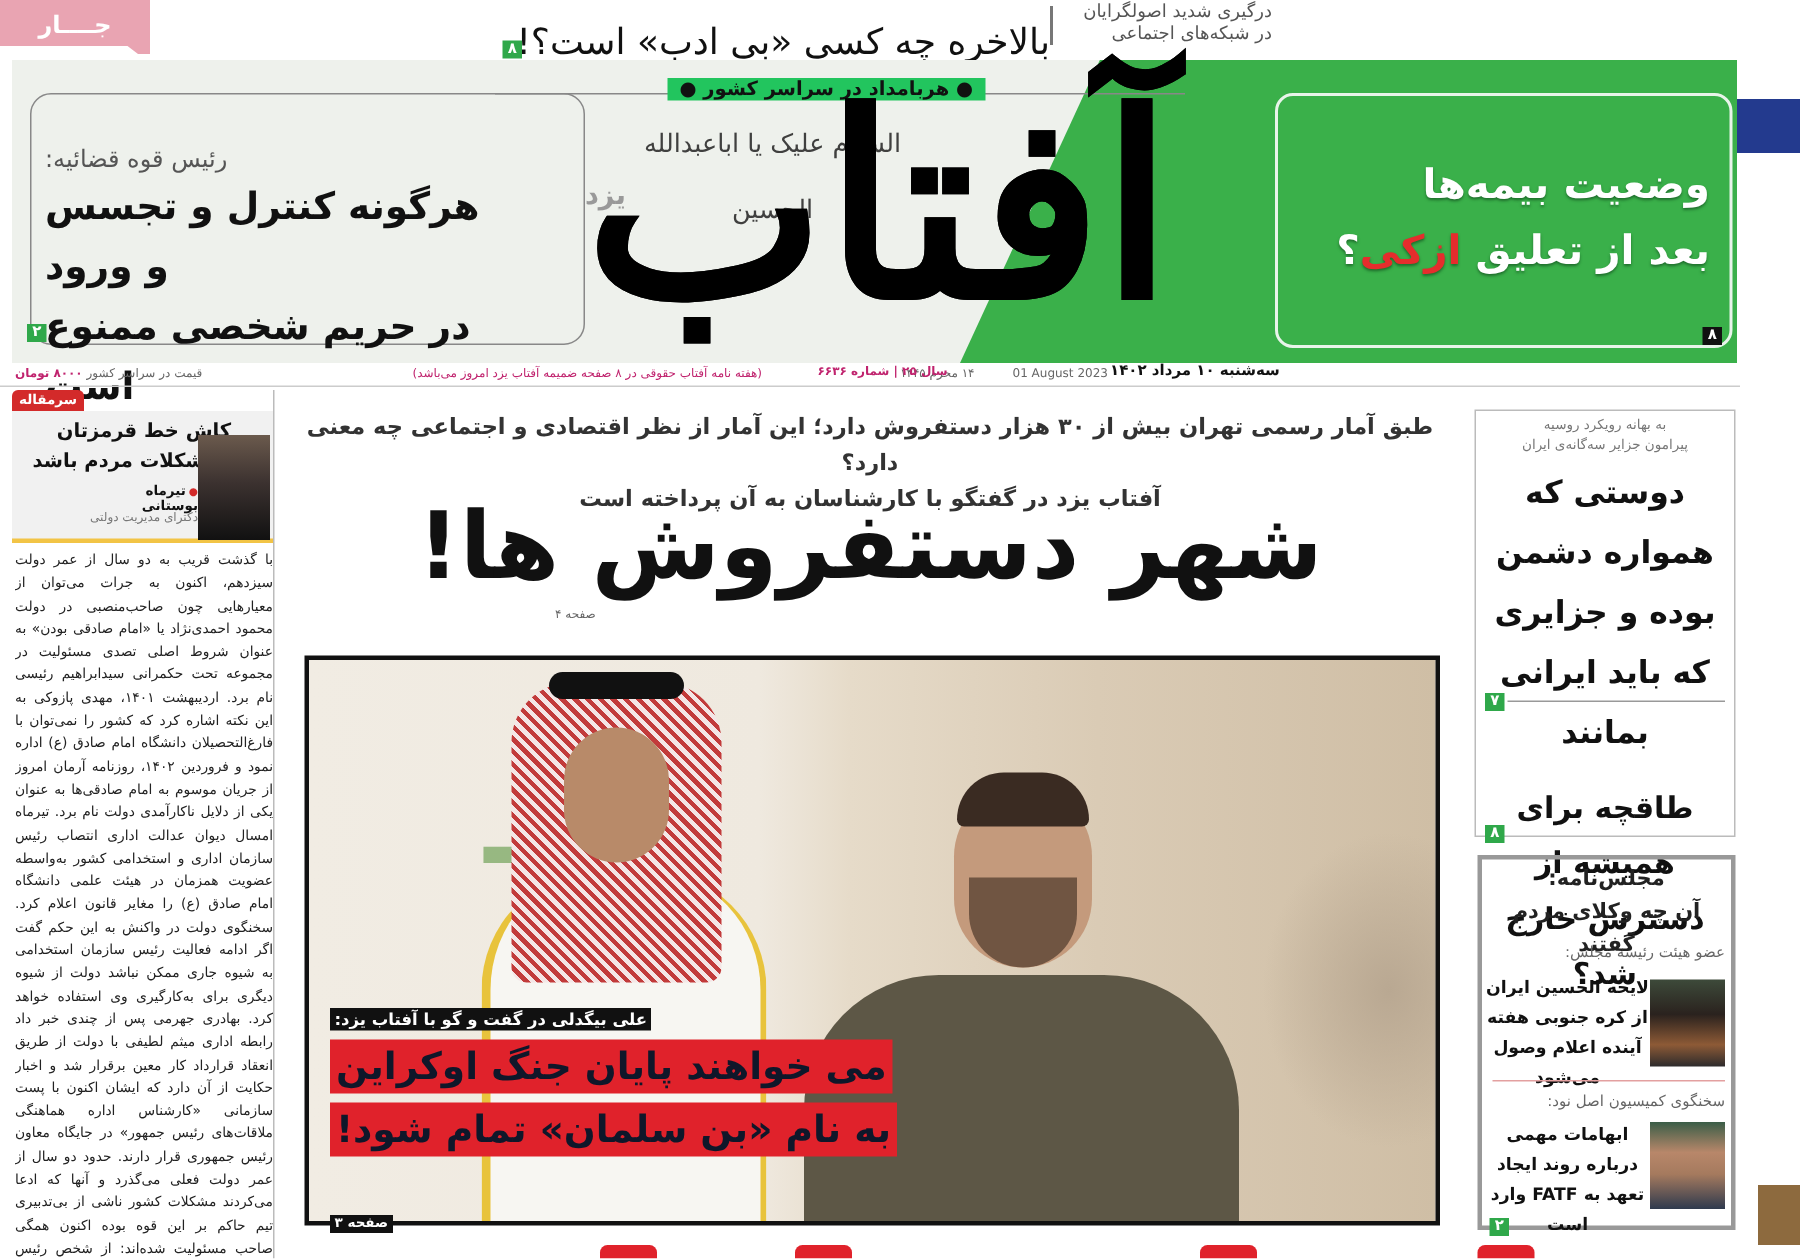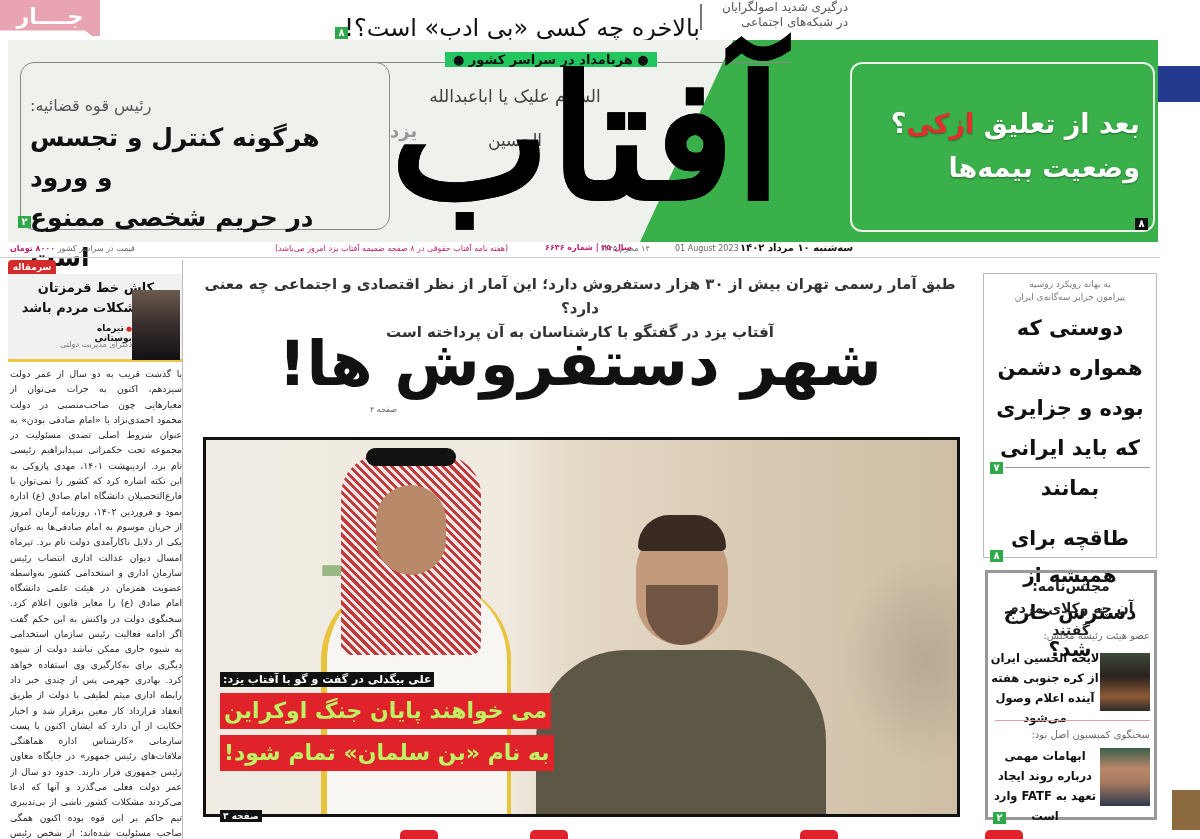--- a/index.html
+++ b/index.html
@@ -2,21 +2,21 @@
 <html><head>
 <meta charset="utf-8">
 <style>
   * { box-sizing: border-box; margin: 0; padding: 0; }
   html, body { width: 1200px; height: 839px; overflow: hidden; background: #ffffff; }
   body { position: relative; font-family: "DejaVu Sans", sans-serif; color: #111; direction: rtl; }
 
   .abs { position: absolute; }
 
   
-  #tag-jar { left: 0; top: 0; width: 100px; height: 36px; background: #e9a4b2; color: #fff; font-weight: bold; font-size: 22px; text-align: center; line-height: 34px; clip-path: polygon(0 0,100% 0,100% 100%,92% 100%,85% 85%,0 85%); }
+  #tag-jar { left: 0; top: 0; width: 100px; height: 36px; background: #e9a4b2; color: #fff; font-weight: bold; font-size: 16px; text-align: center; line-height: 34px; clip-path: polygon(0 0,100% 0,100% 100%,92% 100%,85% 85%,0 85%); }
   #top-headline { left: 340px; top: 12px; width: 360px; height: 34px; font-weight: normal; font-size: 24px; line-height: 32px; text-align: right; white-space: nowrap; }
   #top-sep { left: 700px; top: 4px; width: 2px; height: 26px; background: #777; }
   #top-kicker { left: 708px; top: 0; width: 140px; font-size: 12px; line-height: 15px; color: #555; text-align: right; }
   .pg-green { background: #2fa84a; color: #fff; font-size: 10px; font-weight: bold; width: 13px; height: 12px; line-height: 12px; text-align: center; }
   .pg-black { background: #111; color: #fff; font-size: 10px; font-weight: bold; width: 13px; height: 12px; line-height: 12px; text-align: center; }
 
   
   #masthead { left: 8px; top: 40px; width: 1150px; height: 202px; background: #eef1ec; }
   #mast-green { left: 640px; top: 40px; width: 518px; height: 202px; background: #3ab04a; clip-path: polygon(18% 0,100% 0,100% 100%,0 100%); }
   #left-box { left: 20px; top: 62px; width: 370px; height: 168px; border: 1.5px solid #888; border-radius: 14px; }
@@ -72,21 +72,21 @@
   #mbs-ghutra { left: 135px; top: 15px; width: 140px; height: 200px; background: repeating-linear-gradient(45deg,#c23b3b 0 3px,#f4e6e6 3px 6px); border-radius: 40px 40px 10px 10px; }
   #mbs-face { left: 170px; top: 45px; width: 70px; height: 90px; background: #b88a69; border-radius: 40px; }
   #mbs-agal { left: 160px; top: 8px; width: 90px; height: 18px; background: #111; border-radius: 10px; }
   #zel-shirt { left: 330px; top: 210px; width: 290px; height: 170px; background: #5d5746; border-radius: 90px 90px 0 0; }
   #zel-face { left: 430px; top: 85px; width: 92px; height: 120px; background: #c49a7c; border-radius: 46px; }
   #zel-hair { left: 432px; top: 75px; width: 88px; height: 36px; background: #3a2b22; border-radius: 40px 40px 6px 6px; }
   #zel-beard { left: 440px; top: 145px; width: 72px; height: 60px; background: #5b4433; border-radius: 0 0 36px 36px; opacity: .8; }
   #green-callig { left: 10px; top: 20px; width: 200px; height: 150px; color: #7aa862; font-size: 120px; font-family: "DejaVu Serif", serif; line-height: 150px; opacity: .75; }
 
   #photo-kicker { left: 220px; top: 672px; background: #111; color: #fff; font-size: 11px; font-weight: bold; padding: 1px 3px; white-space: nowrap; }
-  .photo-head { position: absolute; background: #e0222b; color: #bef264; font-weight: bold; font-size: 22px; padding: 0 4px; white-space: nowrap; line-height: 36px; }
+  .photo-head { position: absolute; background: #e0222b; color: #0f172a; font-weight: bold; font-size: 25px; padding: 0 4px; white-space: nowrap; line-height: 36px; }
   #photo-head-1 { left: 220px; top: 693px; }
   #photo-head-2 { left: 220px; top: 735px; }
   #photo-page { left: 220px; top: 810px; background: #111; color: #fff; font-size: 9px; font-weight: bold; padding: 1px 3px; }
 
   
   #rc-box1 { left: 983px; top: 273px; width: 174px; height: 285px; border: 1px solid #bbb; }
   #rc-kicker { left: 988px; top: 278px; width: 164px; text-align: center; font-size: 9px; color: #777; line-height: 13px; }
   #rc-head1 { left: 988px; top: 308px; width: 164px; text-align: center; font-size: 21px; font-weight: bold; line-height: 40px; }
   #rc-pg1 { left: 990px; top: 462px; }
   #rc-rule { left: 1005px; top: 467px; width: 145px; height: 1px; background: #999; }
@@ -132,22 +132,22 @@
 <div id="left-pg" class="abs pg-green">۲</div>
 
 <div id="slogan-line" class="abs"></div>
 <div id="slogan" class="abs">● هربامداد در سراسر کشور ●</div>
 <div id="calligraphy" class="abs">السلام علیک یا اباعبدالله الحسین</div>
 <div id="logo" class="abs">آفتاب</div>
 <div id="logo-mark" class="abs">یزد</div>
 
 <div id="right-box" class="abs"></div>
 <div id="right-headline" class="abs">
+  <div>وضعیت بیمه‌ها</div>
   <div><span>بعد از تعلیق </span><span class="red">ازکی</span><span>؟</span></div>
-  <div>وضعیت بیمه‌ها</div>
 </div>
 <div id="right-pg" class="abs pg-black">۸</div>
 
 <div id="blue-tab" class="abs"></div>
 
 <div id="date-bar" class="abs"></div>
 <div id="date-main" class="abs">سه‌شنبه ۱۰ مرداد ۱۴۰۲</div>
 <div id="date-greg" class="abs">01 August 2023</div>
 <div id="date-hijri" class="abs">۱۴ محرم ۱۴۴۵</div>
 <div id="issue" class="abs">سال ۲۵ | شماره ۶۶۳۶</div>

